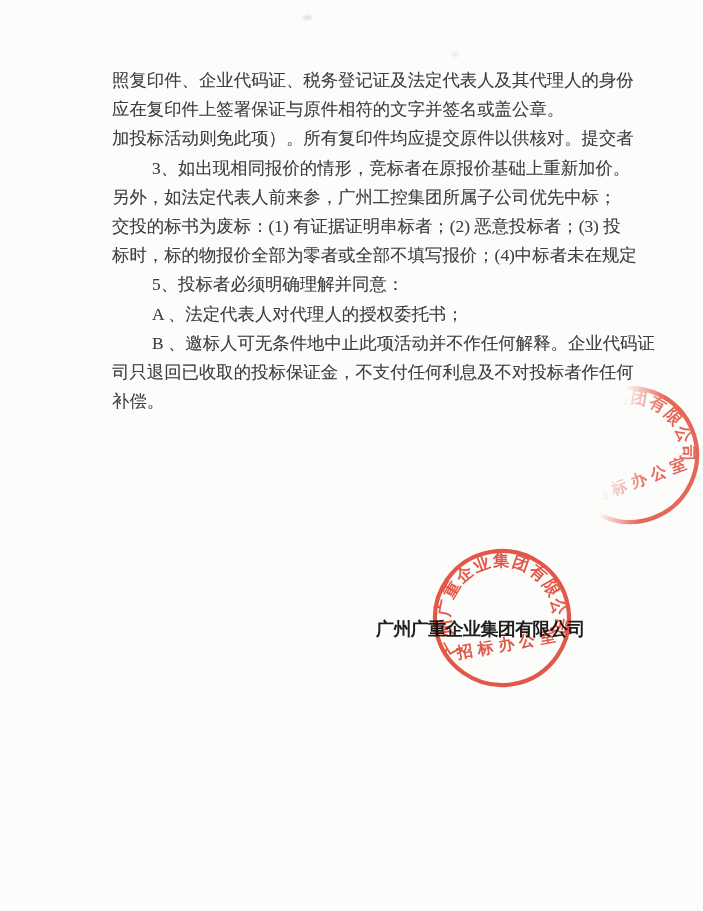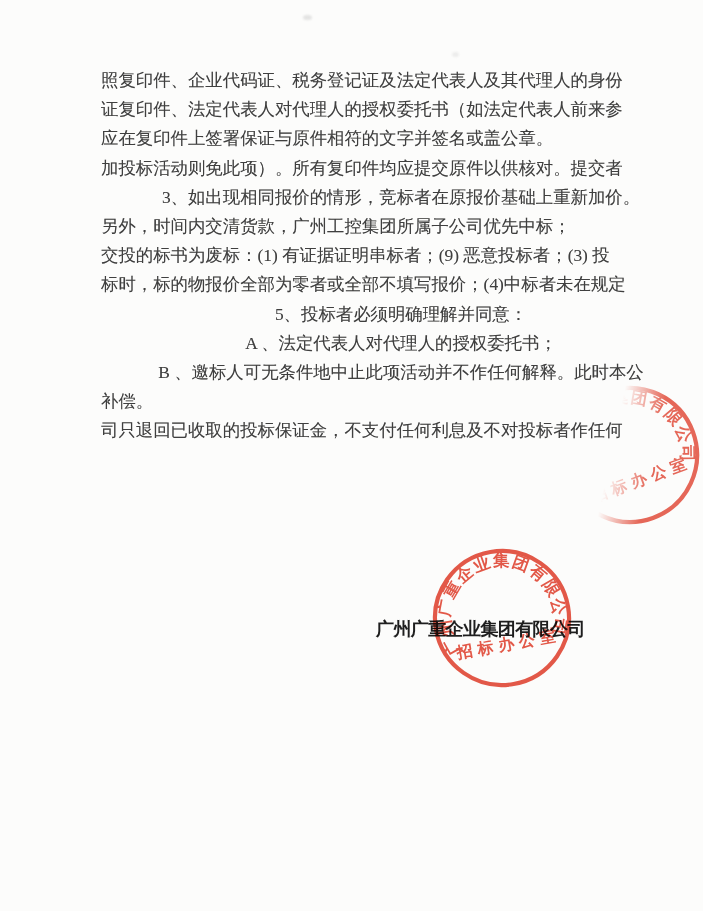--- a/index.html
+++ b/index.html
@@ -6,26 +6,26 @@
   .page{
     position:relative;
     width:703px;height:911px;
     margin:0 auto;
     background:#fcfcfb;
     overflow:hidden;
     font-family:"Liberation Serif","DejaVu Serif",serif;
   }
   
   .doc-body{
-    position:absolute;left:101px;top:66px;width:560px;
+    position:absolute;left:112px;top:66px;width:560px;
     font-size:17.4px;line-height:29.2px;color:#3f3f3f;
     text-shadow:0 0 0.5px rgba(70,70,70,0.35);
   }
   .doc-line{white-space:nowrap;height:29.2px;}
-  .doc-line.indent{padding-left:40px;text-align:center;}
+  .doc-line.indent{padding-left:40px;}
   
   .sig-company{
     position:absolute;left:376px;top:617px;
     font-family:"Liberation Sans","DejaVu Sans",sans-serif;
     font-weight:bold;font-size:18px;letter-spacing:-0.6px;
     color:#1e1e1e;white-space:nowrap;z-index:2;
   }
   .sig-date{
     position:absolute;left:410px;top:650px;
     font-size:17px;letter-spacing:0.5px;color:#333;
@@ -47,32 +47,31 @@
   .speck-1{left:303px;top:15px;width:9px;height:5px;background:rgba(170,170,170,0.30);}
   .speck-2{left:452px;top:52px;width:7px;height:5px;background:rgba(180,180,180,0.22);}
 </style>
 </head>
 <body>
 
 <div class="page">
 
   <div class="doc-body">
     <div class="doc-line">照复印件、企业代码证、税务登记证及法定代表人及其代理人的身份</div>
-    <div class="doc-line">证复印件、法定代表人对代理人的授权委托书（如法定代表人前来参</div>
     <div class="doc-line">应在复印件上签署保证与原件相符的文字并签名或盖公章。</div>
     <div class="doc-line">加投标活动则免此项）。所有复印件均应提交原件以供核对。提交者</div>
     <div class="doc-line indent">3、如出现相同报价的情形，竞标者在原报价基础上重新加价。</div>
-    <div class="doc-line">另外，时间内交清货款，广州工控集团所属子公司优先中标；</div>
-    <div class="doc-line">交投的标书为废标：(1) 有证据证明串标者；(9) 恶意投标者；(3) 投</div>
+    <div class="doc-line">另外，如法定代表人前来参，广州工控集团所属子公司优先中标；</div>
+    <div class="doc-line">交投的标书为废标：(1) 有证据证明串标者；(2) 恶意投标者；(3) 投</div>
     <div class="doc-line">标时，标的物报价全部为零者或全部不填写报价；(4)中标者未在规定</div>
     <div class="doc-line indent">5、投标者必须明确理解并同意：</div>
     <div class="doc-line indent">A 、法定代表人对代理人的授权委托书；</div>
-    <div class="doc-line indent">B 、邀标人可无条件地中止此项活动并不作任何解释。此时本公</div>
+    <div class="doc-line indent">B 、邀标人可无条件地中止此项活动并不作任何解释。企业代码证</div>
+    <div class="doc-line">司只退回已收取的投标保证金，不支付任何利息及不对投标者作任何</div>
     <div class="doc-line">补偿。</div>
-    <div class="doc-line">司只退回已收取的投标保证金，不支付任何利息及不对投标者作任何</div>
   </div>
 
   <div class="sig-company">广州广重企业集团有限公司</div>
 
   <svg class="seal seal-main" width="160" height="160" viewBox="-80 -80 160 160">
     <g transform="rotate(-10)">
       <circle cx="0" cy="0" r="67" fill="none" stroke-width="4.2" stroke="#e2422f"></circle>
       <path id="arcMain" d="M -45 26 A 52 52 0 1 1 45 26" fill="none"></path>
       <text class="ring-text" fill="#e2422f">
         <textPath href="#arcMain" startOffset="50%" text-anchor="middle">广州广重企业集团有限公司</textPath>

